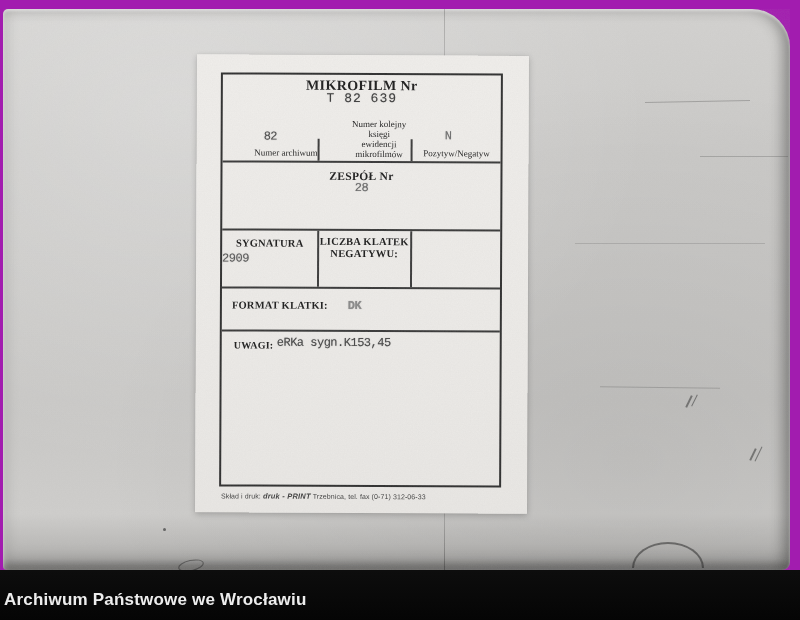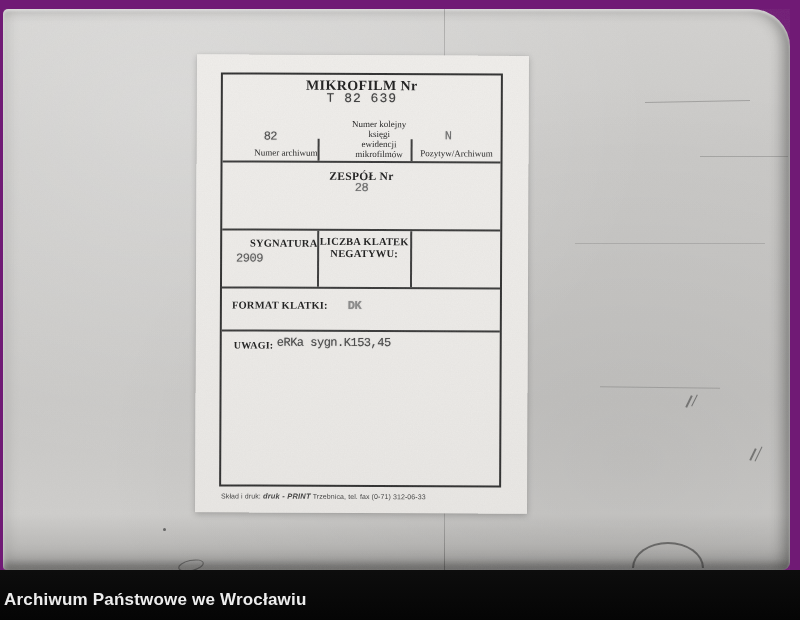--- a/index.html
+++ b/index.html
@@ -1,19 +1,19 @@
 <!DOCTYPE html>
 <html><head>
 <meta charset="utf-8">
 <style>
   * { margin:0; padding:0; box-sizing:border-box; }
   html,body { width:800px; height:620px; overflow:hidden; background:#000; }
   .scan {
     position:relative; width:800px; height:620px;
-    background:#701a75;
+    background:#a21caf;
     font-family:"Liberation Serif", serif;
   }
   
   .paper {
     position:absolute; left:3px; top:9px; width:787px; height:561px;
     background:
       radial-gradient(ellipse at 22% 18%, rgba(255,255,255,0.28), rgba(255,255,255,0) 55%),
       radial-gradient(ellipse at 80% 80%, rgba(0,0,0,0.07), rgba(0,0,0,0) 60%),
       linear-gradient(180deg, #d3d2d0 0%, #cccbc9 25%, #c9c8c6 70%, #cfcecc 90%, #b3b2b0 98%, #8f8e8c 100%);
     border-radius:5px 38px 8px 4px;
@@ -74,21 +74,21 @@
   .r1 .sep { bottom:0; height:22px; }
   .r3 .sep { top:0; height:100%; }
   .lbl { position:absolute; bottom:3px; font-size:9px; text-align:center; line-height:10px; color:#222; }
   .lbl-1 { left:0; width:95px;text-align:right; }
   .lbl-2 { left:97px; width:91px; bottom:2px;padding-left:28px; }
   .lbl-3 { left:190px; width:88px; }
   .zespol-label { position:absolute; top:7px; width:100%; text-align:center;
     font-weight:bold; font-size:11.5px; letter-spacing:0.3px; }
   .zespol-value { position:absolute; top:18px; width:100%; text-align:center; color:#6a6a6a; }
   .col { position:relative; height:100%; }
-  .col-1 { width:95px;padding-left:14px; } .col-2 { width:93px; } .col-3 { width:94px; }
+  .col-1 { width:95px; } .col-2 { width:93px; } .col-3 { width:94px; }
   .col-head { position:absolute; top:7px; width:100%; text-align:center;
     font-weight:bold; font-size:10.5px; letter-spacing:0.2px; line-height:12px; }
   .col-head.two-line { top:5px; }
   .col-val { position:absolute; top:21px; width:100%; text-align:left; color:#5a5a5a; }
   .inline-row { position:absolute; top:6px; left:10px; white-space:nowrap; }
   .inline-label { font-weight:bold; font-size:10.5px; letter-spacing:0.2px; }
   .fmt-value { margin-left:16px; color:#8a8a8a;font-weight:bold; }
   .uwagi-label { position:absolute; top:8px; left:12px; font-weight:bold; font-size:10px; letter-spacing:0.2px; }
   .uwagi-value { position:absolute; top:4px; left:55px; color:#474747; }
   .print-footer { position:absolute; left:26px; top:437px; font-size:7px;
@@ -134,21 +134,21 @@
         <div class="mf-number typed">T 82 639</div>
         <div class="typed v82">82</div>
         <div class="typed vN">N</div>
         <div class="sep sep-a"></div>
         <div class="sep sep-b"></div>
         <div class="lbl lbl-1">Numer archiwum</div>
         <div class="lbl lbl-2">
           <div>Numer kolejny księgi</div>
           <div>ewidencji mikrofilmów</div>
         </div>
-        <div class="lbl lbl-3">Pozytyw/Archiwum</div>
+        <div class="lbl lbl-3">Pozytyw/Negatyw</div>
       </div>
 
       <div class="row r2">
         <div class="zespol-label">ZESPÓŁ Nr</div>
         <div class="zespol-value typed">28</div>
       </div>
 
       <div class="row r3">
         <div class="col col-1">
           <div class="col-head">SYGNATURA</div>

